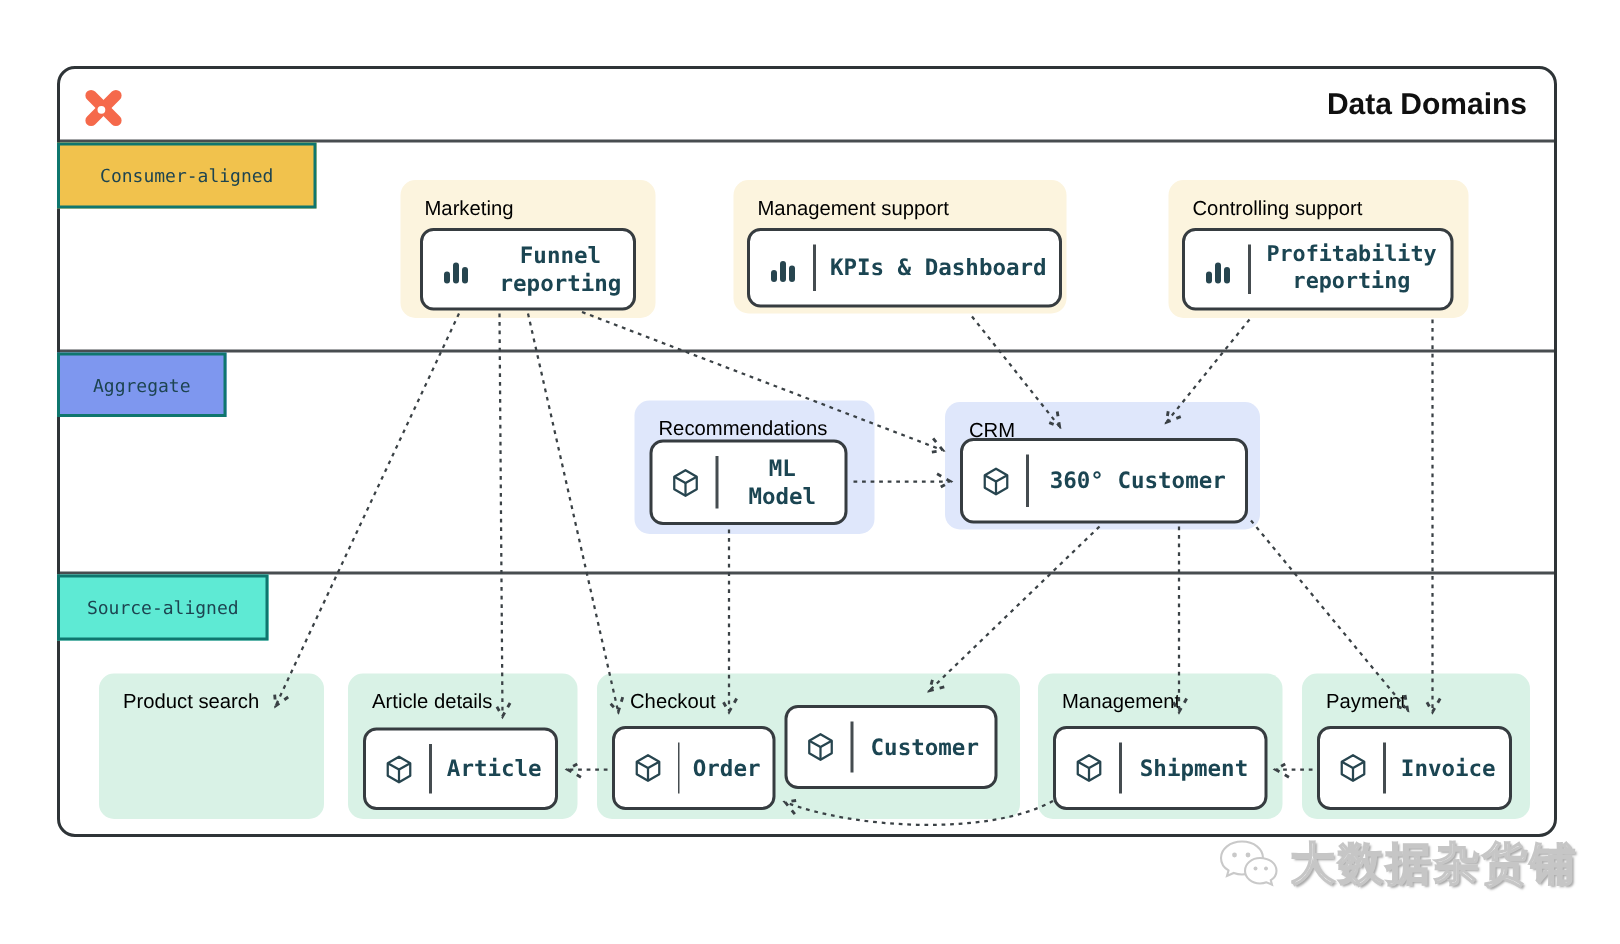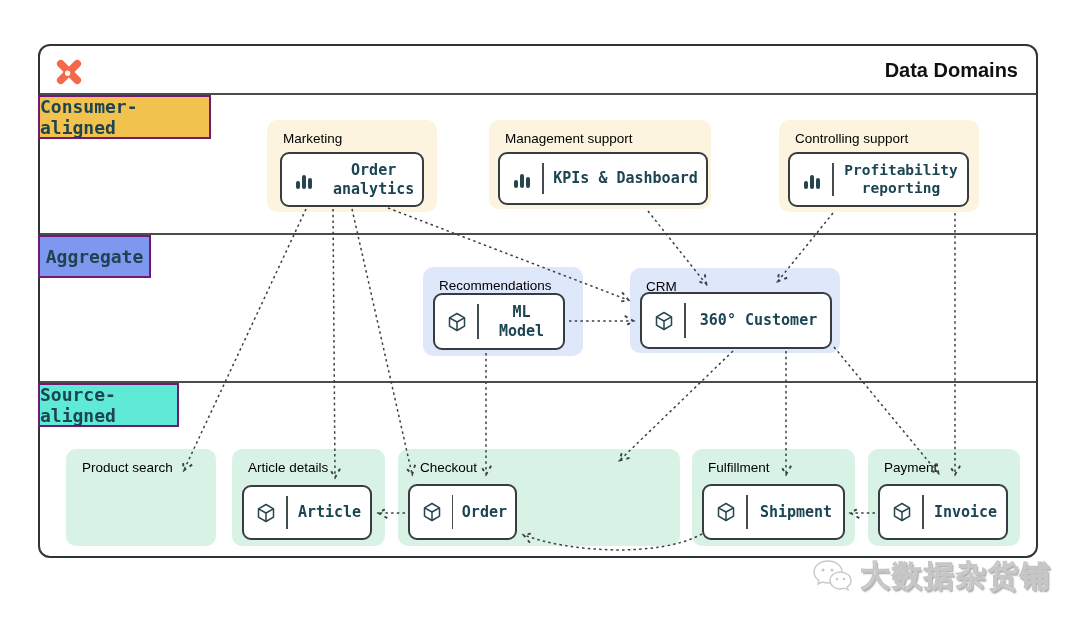--- a/index.html
+++ b/index.html
@@ -8,23 +8,23 @@
 
   
   .frame{position:absolute;left:38px;top:44px;width:1000px;height:514px;
          border:2px solid #2e3437;border-radius:12px;background:#ffffff;box-sizing:border-box;}
   .divider{position:absolute;left:0;right:0;height:2px;background:#484d50;}
 
   .logo{position:absolute;left:53px;top:56px;width:32px;height:32px;z-index:4;}
   .title{position:absolute;right:62px;top:59px;font-size:20px;font-weight:700;color:#101010;z-index:4;}
 
   
-  .band-tag{position:absolute;box-sizing:border-box;border:2px solid #701a75;
+  .band-tag{position:absolute;box-sizing:border-box;border:2px solid #0f766e;
             display:flex;align-items:center;justify-content:center;
-            font-family:"DejaVu Sans Mono",monospace;font-weight:700;font-size:18px;
+            font-family:"DejaVu Sans Mono",monospace;font-weight:400;font-size:12px;
             color:#1d4450;z-index:4;}
   .tag-consumer{left:38px;top:95px;width:173px;height:44px;}
   .tag-aggregate{left:38px;top:235px;width:113px;height:43px;}
   .tag-source{left:38px;top:383px;width:141px;height:44px;}
 
   
   .panel{position:absolute;border-radius:10px;z-index:1;}
   .cream{background:#FCF4DE;}
   .peri{background:#DFE7FB;}
   .mint{background:#D9F2E6;}
@@ -92,21 +92,21 @@
   <div class="panel mint" style="left:66px;top:449px;width:150px;height:97px">
     <div class="panel-label">Product search</div>
   </div>
   <div class="panel mint" style="left:232px;top:449px;width:153px;height:97px">
     <div class="panel-label">Article details</div>
   </div>
   <div class="panel mint" style="left:398px;top:449px;width:282px;height:97px">
     <div class="panel-label" style="left:22px">Checkout</div>
   </div>
   <div class="panel mint" style="left:692px;top:449px;width:163px;height:97px">
-    <div class="panel-label">Fulfillment</div>
+    <div class="panel-label">Management</div>
   </div>
   <div class="panel mint" style="left:868px;top:449px;width:152px;height:97px">
     <div class="panel-label">Payment</div>
   </div>
 
   <svg id="edges">
     <defs>
       <marker id="ah" viewBox="0 0 10 10" refX="7.5" refY="5" markerWidth="8.5" markerHeight="8.5" orient="auto-start-reverse">
         <path d="M1,1 L8,5 L1,9" fill="none" stroke="#3a4145" stroke-width="1.6"></path>
       </marker>
@@ -130,21 +130,21 @@
 
   <div class="dp" style="left:280px;top:152px;width:144px;height:55px">
     <svg width="22" height="22" viewBox="0 0 22 22">
       <g fill="#27454f">
           <rect x="3" y="12" width="4" height="8" rx="2"></rect>
           <rect x="9" y="6" width="4" height="14" rx="2"></rect>
           <rect x="15" y="9" width="4" height="11" rx="2"></rect>
         </g>
     </svg>
     <div class="vdiv"></div>
-    <div class="name">Order analytics</div>
+    <div class="name">Funnel reporting</div>
   </div>
 
   <div class="dp" style="left:498px;top:152px;width:210px;height:53px">
     <svg width="22" height="22" viewBox="0 0 22 22">
       <g fill="#27454f">
           <rect x="3" y="12" width="4" height="8" rx="2"></rect>
           <rect x="9" y="6" width="4" height="14" rx="2"></rect>
           <rect x="15" y="9" width="4" height="11" rx="2"></rect>
         </g>
     </svg>
@@ -206,20 +206,31 @@
       <g fill="none" stroke="#27454f" stroke-width="1.5" stroke-linejoin="round">
         <path d="M11,2.5 L18.5,6.8 V15.2 L11,19.5 L3.5,15.2 V6.8 Z"></path>
           <path d="M3.5,6.8 L11,11 L18.5,6.8"></path>
           <path d="M11,11 V19.5"></path>
       </g>
     </svg>
     <div class="vdiv"></div>
     <div class="name">Order</div>
   </div>
 
+  <div class="dp" style="left:523px;top:470px;width:142px;height:56px">
+    <svg width="22" height="22" viewBox="0 0 22 22">
+      <g fill="none" stroke="#27454f" stroke-width="1.5" stroke-linejoin="round">
+        <path d="M11,2.5 L18.5,6.8 V15.2 L11,19.5 L3.5,15.2 V6.8 Z"></path>
+          <path d="M3.5,6.8 L11,11 L18.5,6.8"></path>
+          <path d="M11,11 V19.5"></path>
+      </g>
+    </svg>
+    <div class="vdiv"></div>
+    <div class="name">Customer</div>
+  </div>
 
   <div class="dp" style="left:702px;top:484px;width:143px;height:56px">
     <svg width="22" height="22" viewBox="0 0 22 22">
       <g fill="none" stroke="#27454f" stroke-width="1.5" stroke-linejoin="round">
         <path d="M11,2.5 L18.5,6.8 V15.2 L11,19.5 L3.5,15.2 V6.8 Z"></path>
           <path d="M3.5,6.8 L11,11 L18.5,6.8"></path>
           <path d="M11,11 V19.5"></path>
       </g>
     </svg>
     <div class="vdiv"></div>

